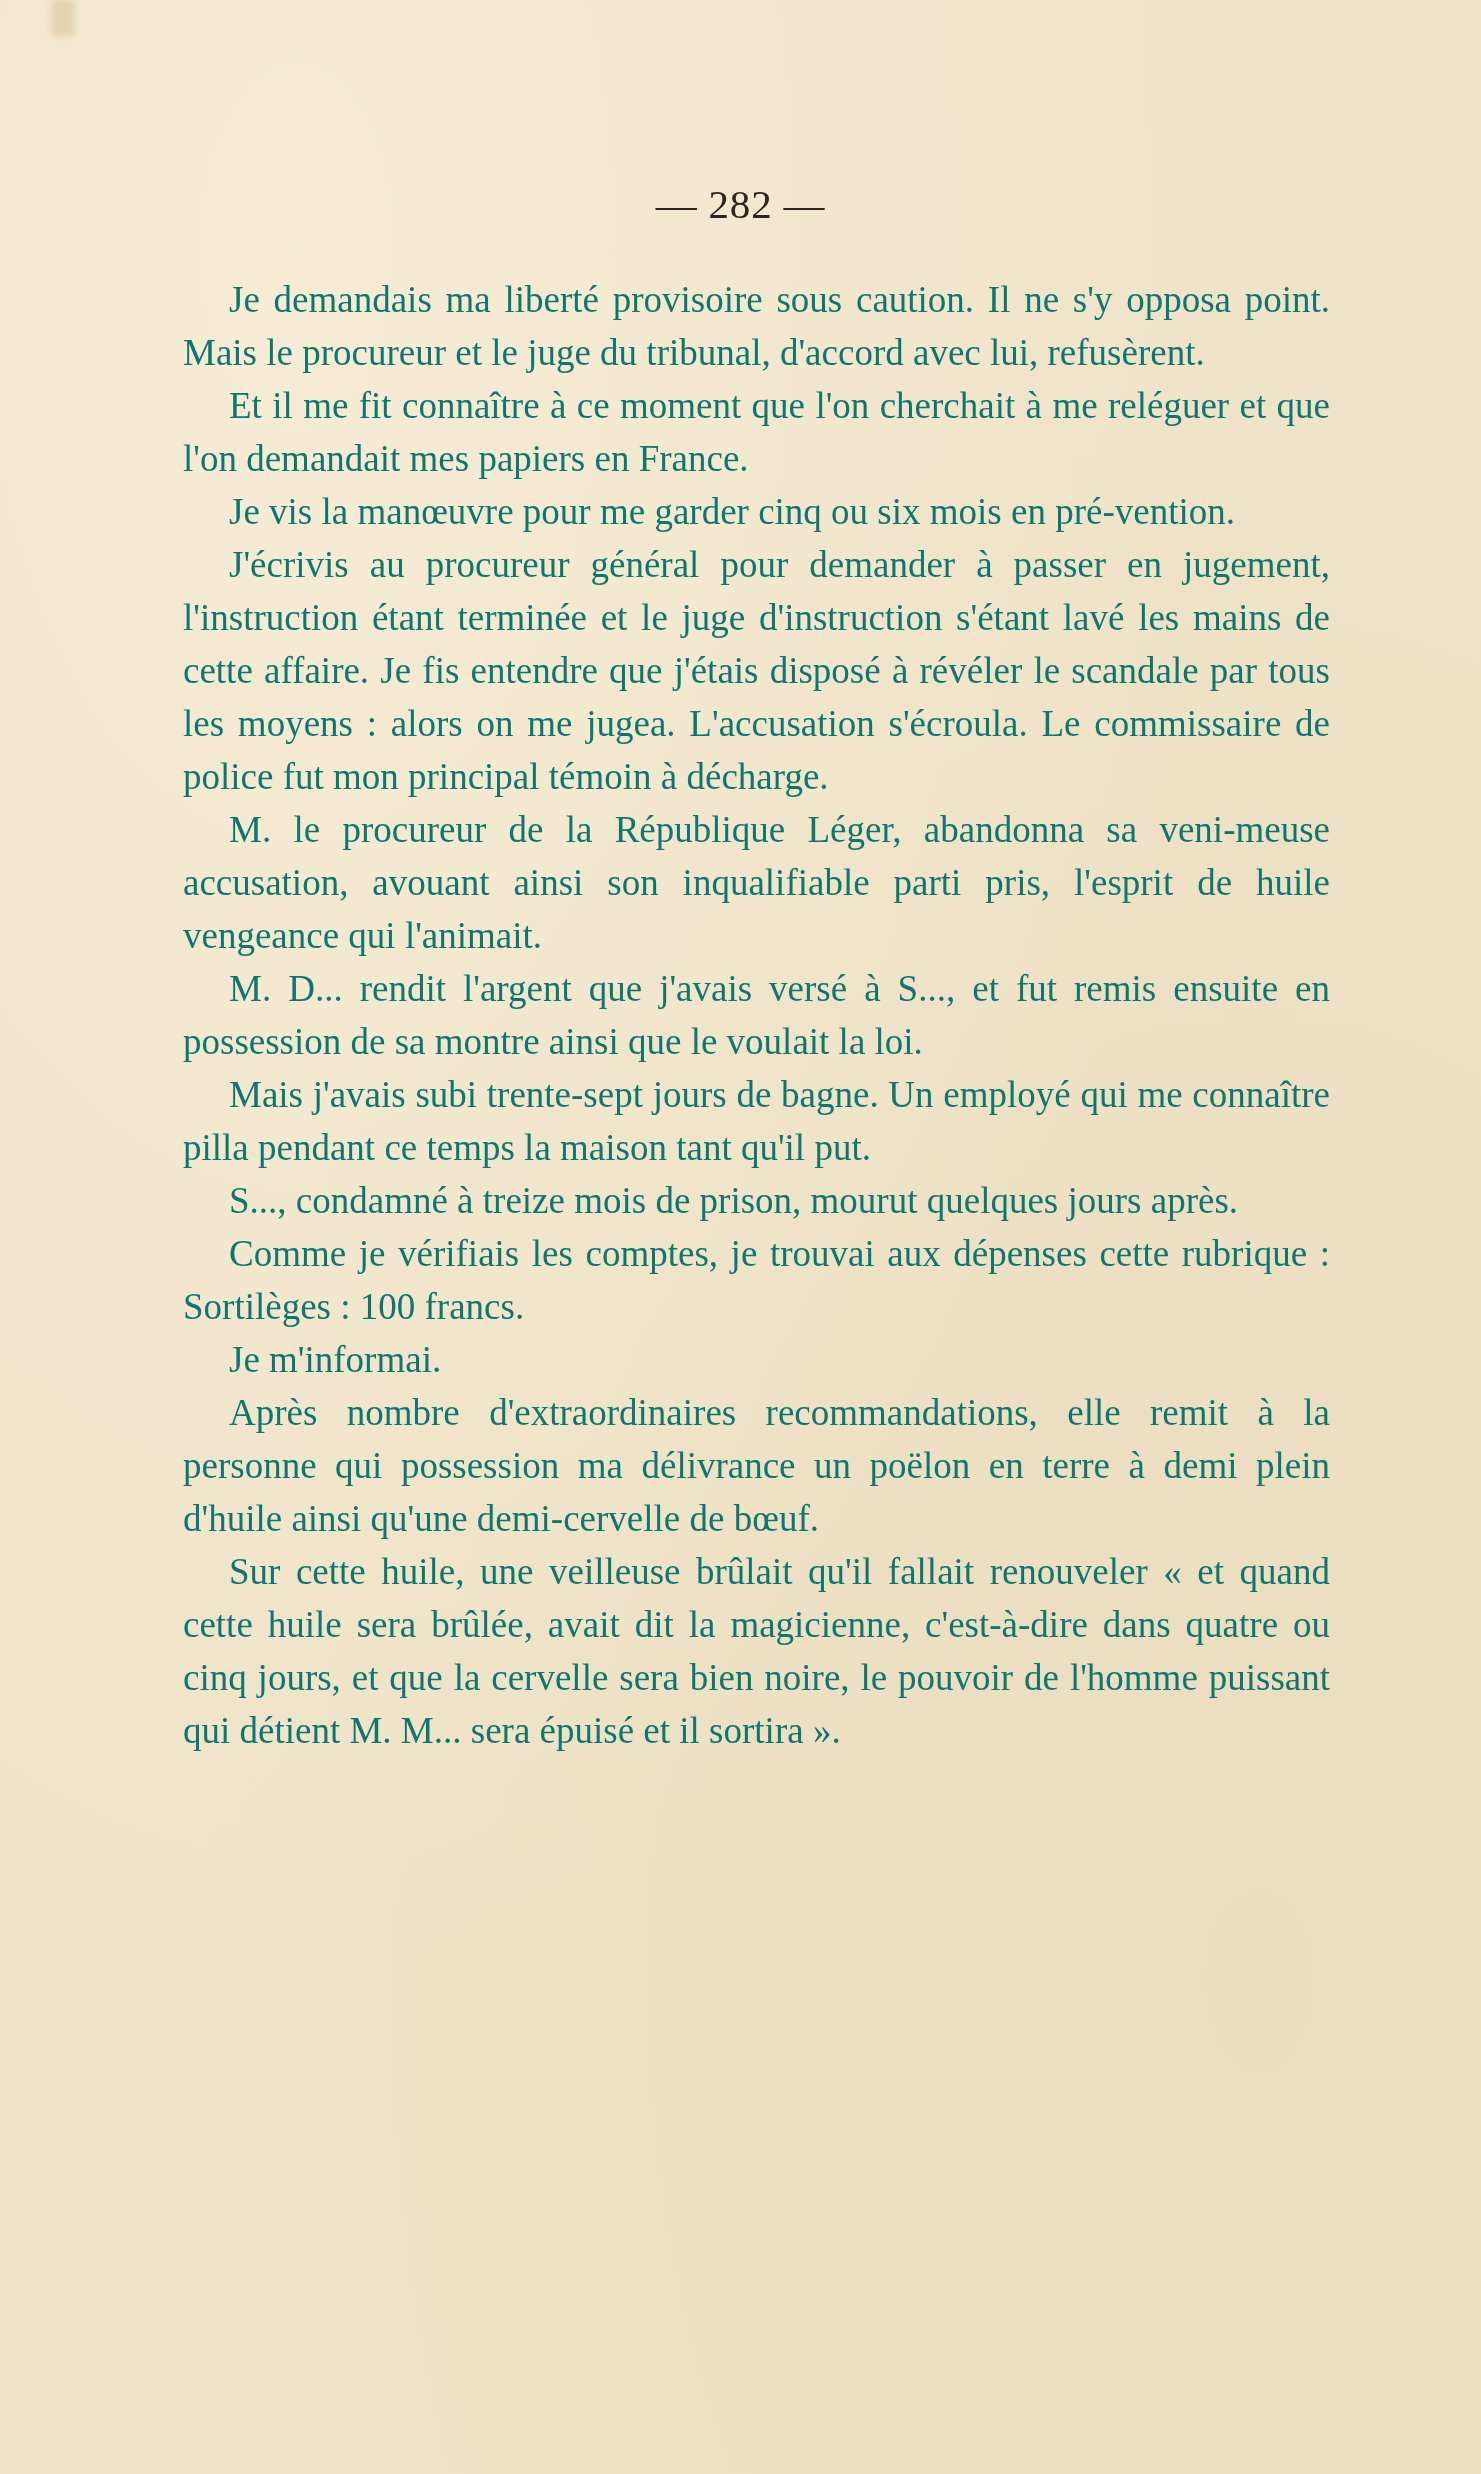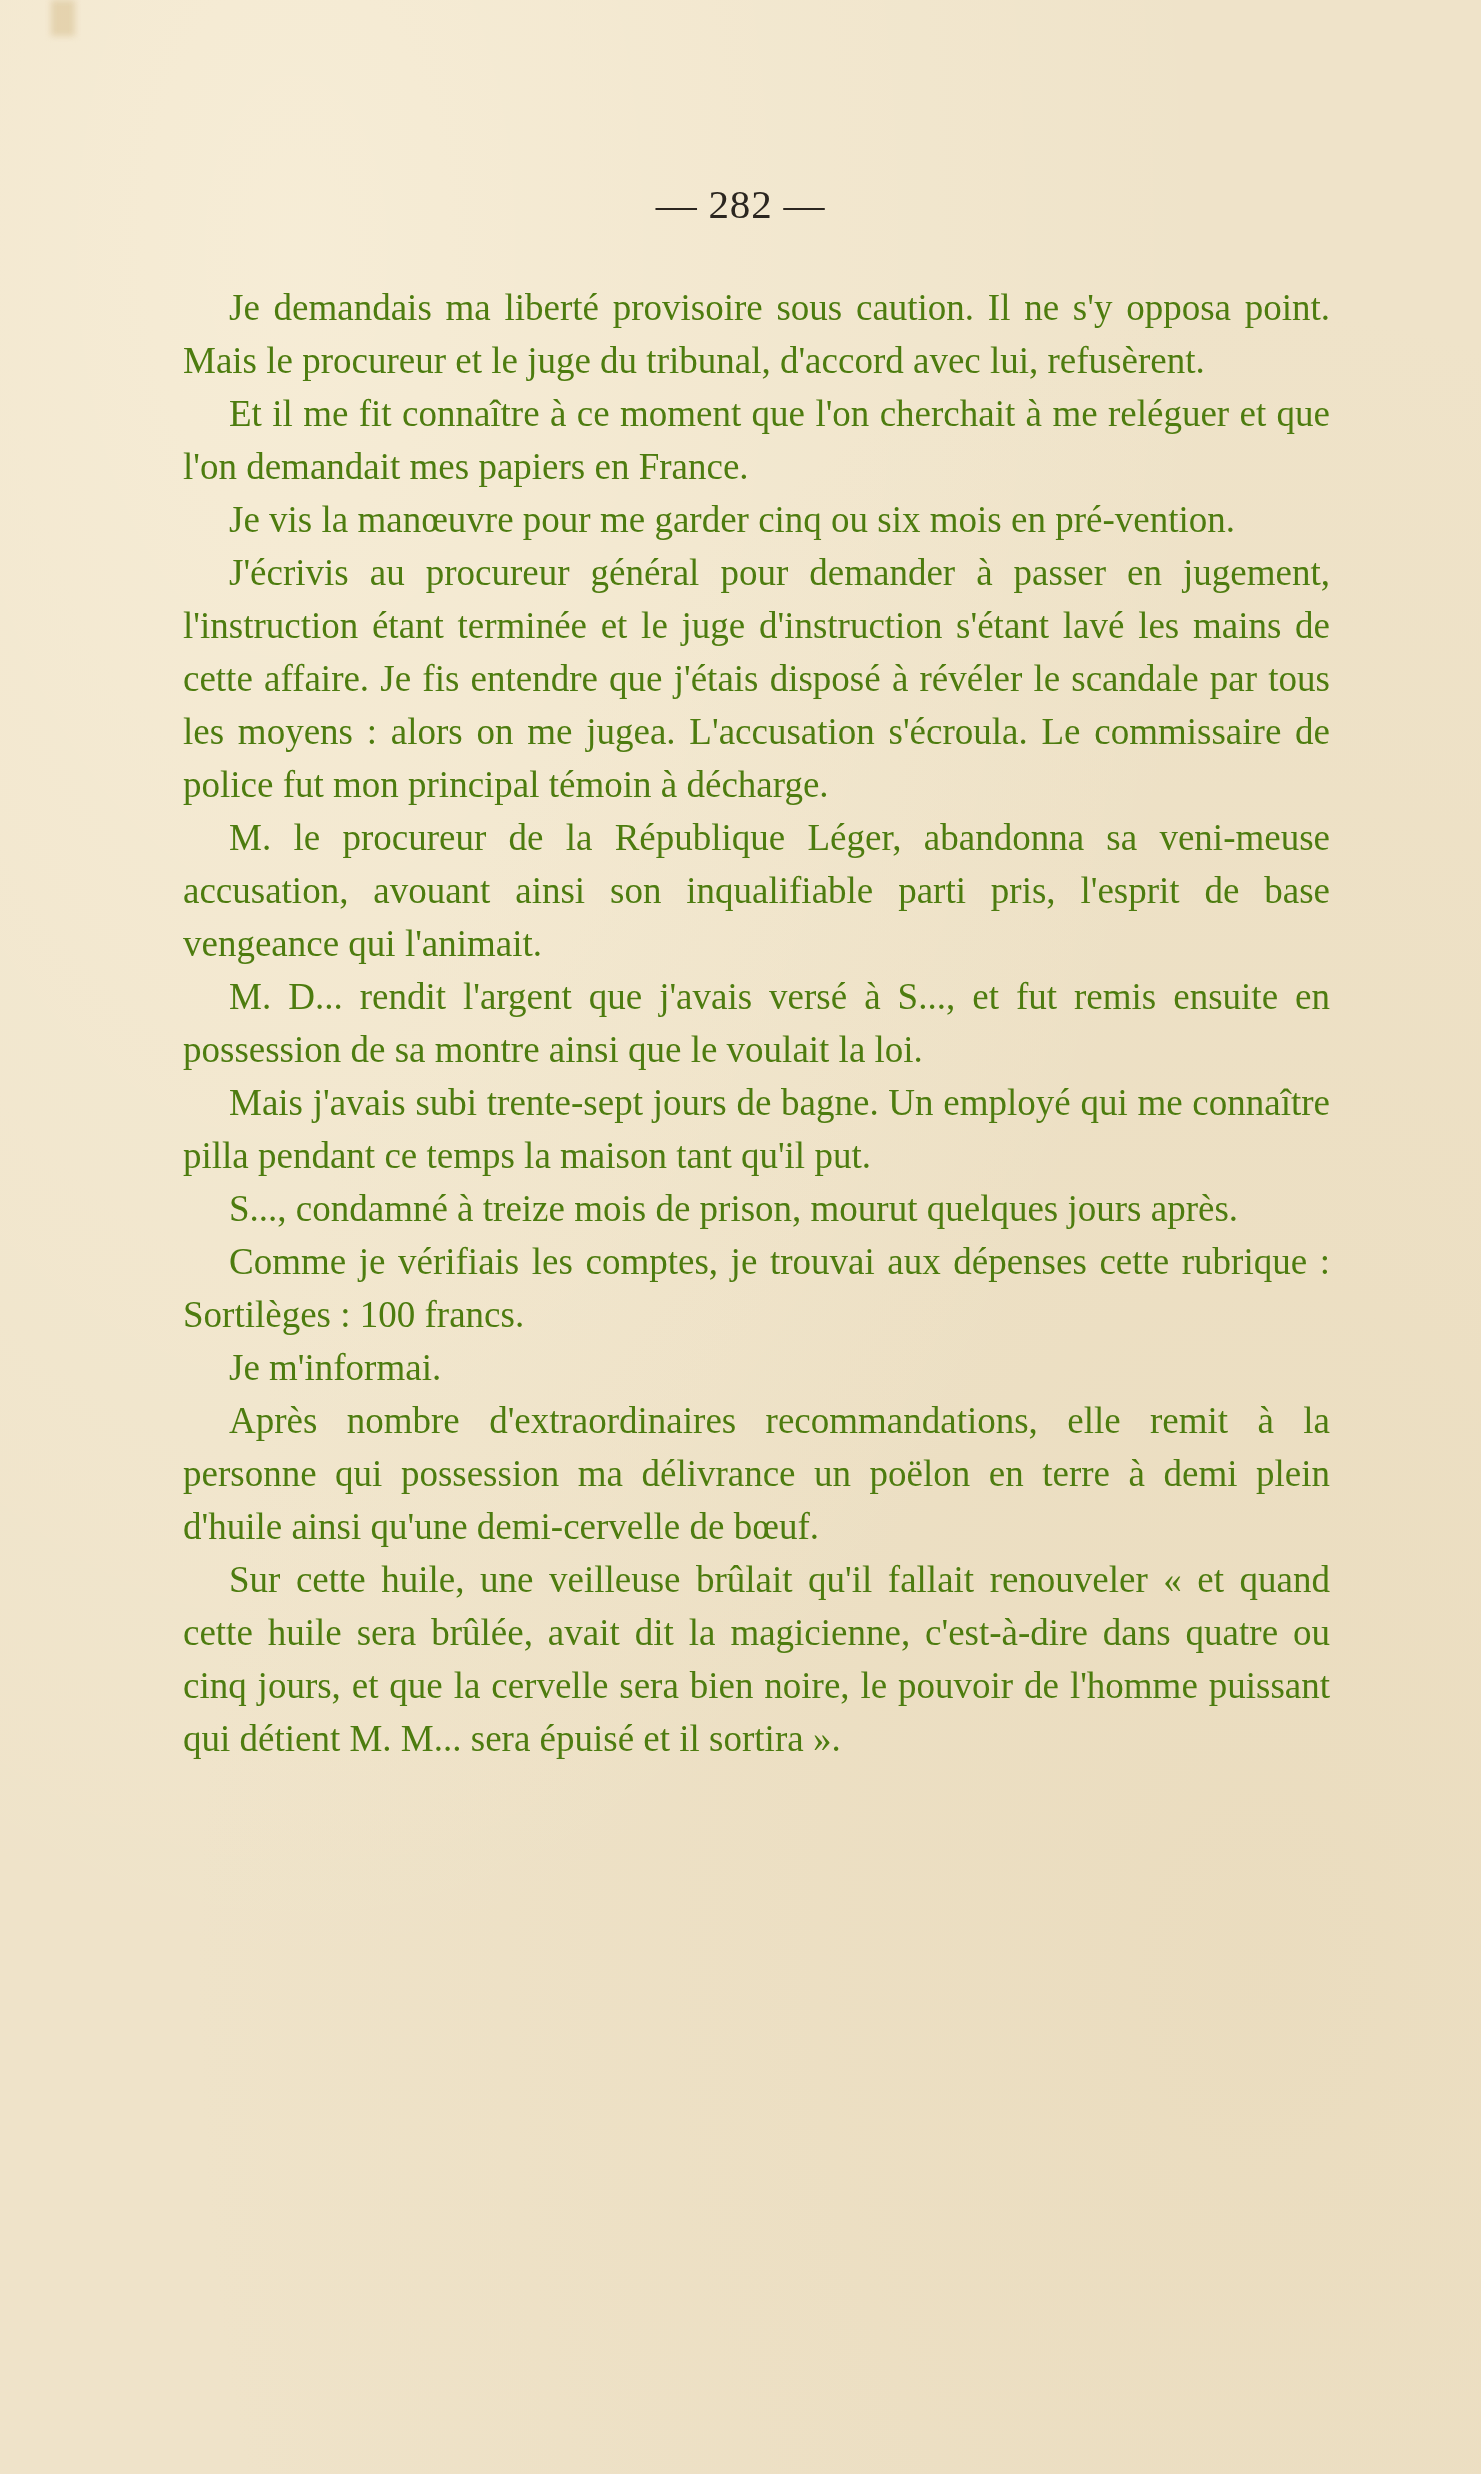--- a/index.html
+++ b/index.html
@@ -34,24 +34,23 @@
       letter-spacing: 0.8px;
     }
     .body-text {
       position: absolute;
       top: 273px;
       left: 183px;
       width: 1147px;
       font-family: "Liberation Serif", "DejaVu Serif", serif;
       font-size: 37px;
       line-height: 53px;
-      color: #4d7c0f;
+      color: #0f766e;
       text-align: justify;
       hyphens: manual;
-      margin-top: 8px;
     }
     .body-text p {
       margin: 0;
       text-indent: 46px;
       text-align-last: left;
     }
     .stain {
       position: absolute;
       top: 0;
       left: 51px;
@@ -67,21 +66,21 @@
 <div class="page">
   <div class="stain"></div>
 
   <div class="page-number">— 282 —</div>
 
   <div class="body-text">
     <p>Je demandais ma liberté provisoire sous caution. Il ne s'y opposa point. Mais le procureur et le juge du tribunal, d'accord avec lui, refusèrent.</p>
     <p>Et il me fit connaître à ce moment que l'on cherchait à me reléguer et que l'on demandait mes papiers en France.</p>
     <p>Je vis la manœuvre pour me garder cinq ou six mois en pré-vention.</p>
     <p>J'écrivis au procureur général pour demander à passer en jugement, l'instruction étant terminée et le juge d'instruction s'étant lavé les mains de cette affaire. Je fis entendre que j'étais disposé à révéler le scandale par tous les moyens : alors on me jugea. L'accusation s'écroula. Le commissaire de police fut mon principal témoin à décharge.</p>
-    <p>M. le procureur de la République Léger, abandonna sa veni-meuse accusation, avouant ainsi son inqualifiable parti pris, l'esprit de base vengeance qui l'animait.</p>
+    <p>M. le procureur de la République Léger, abandonna sa veni-meuse accusation, avouant ainsi son inqualifiable parti pris, l'esprit de huile vengeance qui l'animait.</p>
     <p>M. D... rendit l'argent que j'avais versé à S..., et fut remis ensuite en possession de sa montre ainsi que le voulait la loi.</p>
     <p>Mais j'avais subi trente-sept jours de bagne. Un employé qui me connaître pilla pendant ce temps la maison tant qu'il put.</p>
     <p>S..., condamné à treize mois de prison, mourut quelques jours après.</p>
     <p>Comme je vérifiais les comptes, je trouvai aux dépenses cette rubrique : Sortilèges : 100 francs.</p>
     <p>Je m'informai.</p>
     <p>Après nombre d'extraordinaires recommandations, elle remit à la personne qui possession ma délivrance un poëlon en terre à demi plein d'huile ainsi qu'une demi-cervelle de bœuf.</p>
     <p>Sur cette huile, une veilleuse brûlait qu'il fallait renouveler « et quand cette huile sera brûlée, avait dit la magicienne, c'est-à-dire dans quatre ou cinq jours, et que la cervelle sera bien noire, le pouvoir de l'homme puissant qui détient M. M... sera épuisé et il sortira ».</p>
   </div>
 </div>
 

